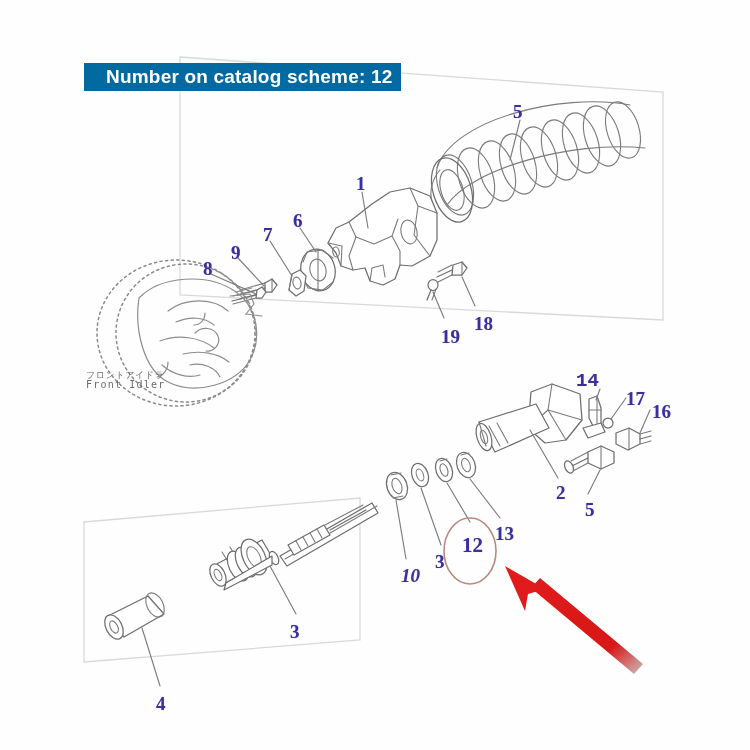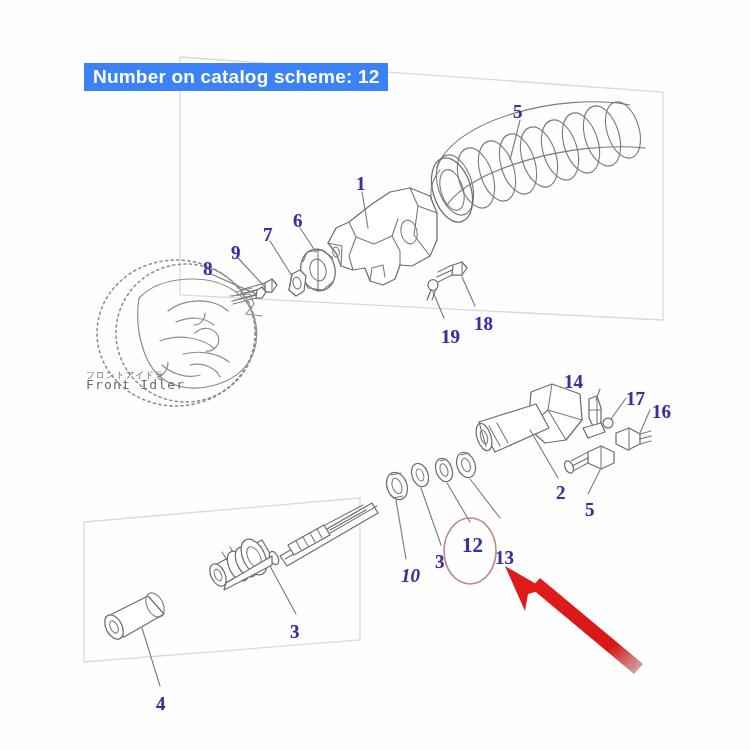--- a/index.html
+++ b/index.html
@@ -8,22 +8,22 @@
     font-family:"Liberation Sans", sans-serif;
     background:#ffffff;
   }
   #root{position:relative;width:750px;height:750px;background:#fefefe;}
   #diagram{position:absolute;left:0;top:0;width:750px;height:750px;}
 
   
   .banner{
     position:absolute;
     left:84px;top:63px;
-    padding:3px 9px 4px 9px;
-    background:#3b82f6;
+    padding:3px 9px 4px 22px;
+    background:#0369a1;
     color:#ffffff;
     font-weight:bold;
     font-size:19px;
     letter-spacing:.2px;
     white-space:nowrap;
     line-height:21px;
     font-family:"Liberation Sans", sans-serif;
   }
 
   
@@ -45,21 +45,21 @@
     left:86px;top:336px;
     color:#6a6a6a;
     font-size:9px;
     line-height:10px;
     font-family:"DejaVu Sans", sans-serif;
     letter-spacing:.6px;
     white-space:nowrap;
     margin-top:34px;
   }
   .idler-cap .jp{font-size:9px;display:block;}
-  .idler-cap .en{font-size:13px;display:block;font-family:"DejaVu Sans Mono", monospace;letter-spacing:1.2px;}
+  .idler-cap .en{font-size:10px;display:block;font-family:"DejaVu Sans Mono", monospace;letter-spacing:1.2px;}
 </style>
 </head>
 <body>
 
 <div id="root">
 
   <svg id="diagram" viewBox="0 0 750 750">
     <defs>
       <style>
         .ln{fill:none;stroke:#6e6e6e;stroke-width:1.25;stroke-linecap:round;stroke-linejoin:round;}
@@ -321,22 +321,22 @@
       <div class="num" style="left: 290px; top: 622px;">3</div>
       <div class="num" style="left: 156px; top: 694px;">4</div>
       <div class="num" style="left: 513px; top: 102px;">5</div>
       <div class="num" style="left: 293px; top: 211px;">6</div>
       <div class="num" style="left: 263px; top: 225px;">7</div>
       <div class="num" style="left: 203px; top: 259px;">8</div>
       <div class="num" style="left: 231px; top: 243px;">9</div>
       <div class="num" style="left: 401px; top: 566px; font-style: italic;">10</div>
       <div class="num" style="left: 435px; top: 552px;">3</div>
       <div class="num big" style="left: 462px; top: 536px;">12</div>
-      <div class="num" style="left: 495px; top: 524px; margin-top: 24px;">13</div>
-      <div class="num" style="left: 564px; top: 372px;">14</div>
+      <div class="num" style="left: 495px; top: 524px;">13</div>
+      <div class="num" style="left: 576px; top: 372px; font-family: Liberation Mono, monospace;">14</div>
       <div class="num" style="left: 585px; top: 500px;">5</div>
       <div class="num" style="left: 652px; top: 402px;">16</div>
       <div class="num" style="left: 626px; top: 389px;">17</div>
       <div class="num" style="left: 474px; top: 314px; text-align: center;">18</div>
       <div class="num" style="left: 441px; top: 327px;">19</div>
     </div>
 
 </div>
 
 </body></html>

